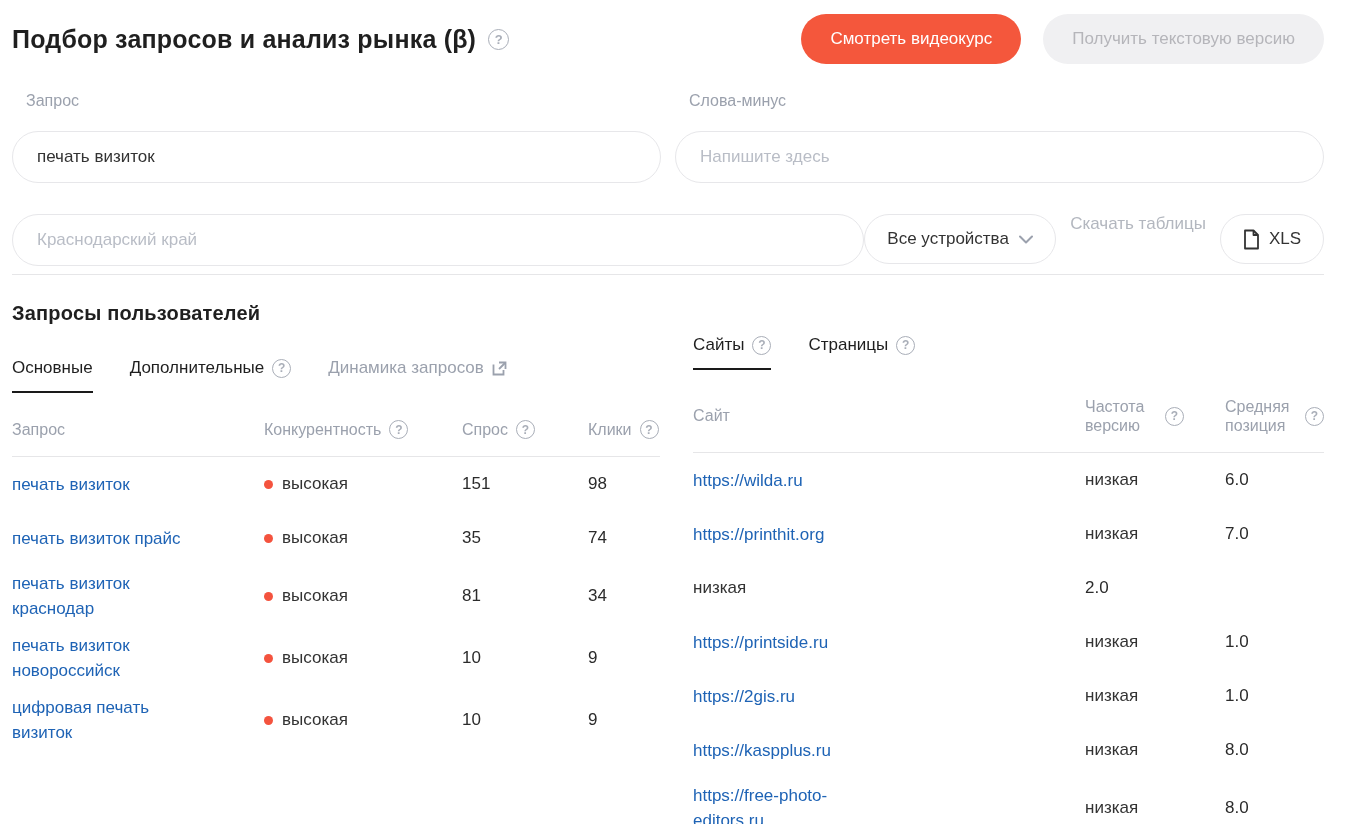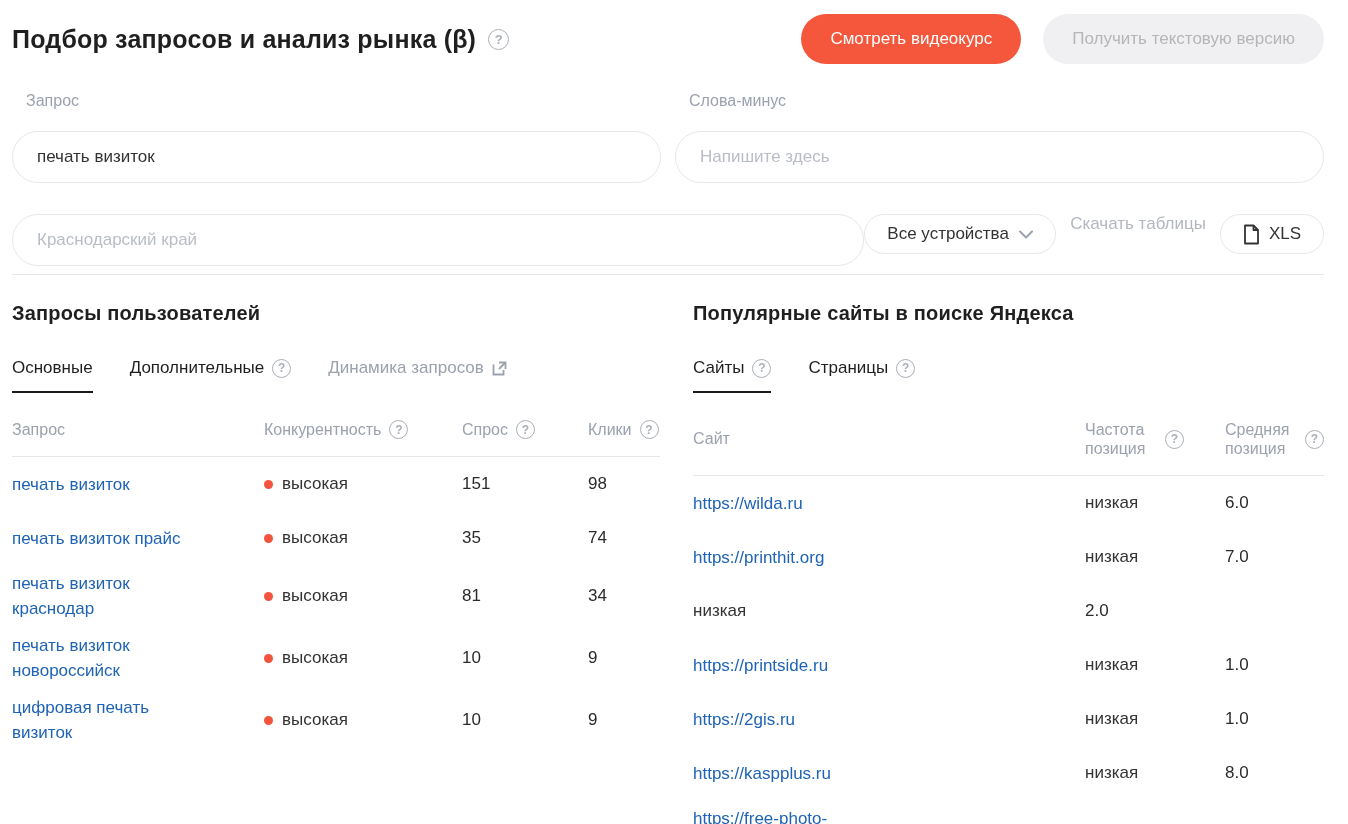--- a/index.html
+++ b/index.html
@@ -31,21 +31,21 @@
   .btn-disabled{background:#f0f0f2;color:#b5b5ba;}
 
   
   .filters-row1{display:grid;grid-template-columns:1fr 1fr;column-gap:14px;margin-top:28px;}
   .field-label{font-size:16px;color:var(--gray);padding-left:14px;}
   .tinput{margin-top:21px;width:100%;height:52px;border:1px solid var(--border);
     border-radius:26px;padding:0 24px;font-size:17px;font-family:inherit;color:var(--text);outline:none;}
   .tinput::placeholder{color:var(--lightgray);}
   .filters-row2{display:flex;align-items:flex-start;margin-top:31px;}
   .region{flex:1;margin-top:0;}
-  .pill{height:40px;border:1px solid var(--border);border-radius:25px;background:#fff;
+  .pill{height:50px;border:1px solid var(--border);border-radius:25px;background:#fff;
     display:inline-flex;align-items:center;justify-content:center;gap:10px;
     font-size:17px;color:var(--text);cursor:pointer;white-space:nowrap;}
   .devices{width:192px;}
   .chev{width:14px;height:9px;}
   .dl-label{color:#b3b7bf;font-size:17px;margin:0 14px;white-space:nowrap;}
   .xls{width:104px;gap:9px;font-weight:400;}
   .divider{border:none;border-top:1px solid var(--divider);margin-top:8px;}
 
   
   .main{display:grid;grid-template-columns:648px 1fr;column-gap:33px;margin-top:27px;}
@@ -196,39 +196,38 @@
         <div class="comp">
             <span class="dot"></span>
             <span>высокая</span>
           </div>
         <div class="num">10</div>
         <div class="num">9</div>
       </div>
     </section>
 
     <section>
-      <h2>Популярные сайты в поиске Яндекса</h2>
 
       <div class="tabs">
         <div class="tab active">
           <span>Сайты</span>
           <span class="qicon">?</span>
         </div>
         <div class="tab">
           <span>Страницы</span>
           <span class="qicon">?</span>
         </div>
       </div>
 
       <div class="thead grid-r">
         <div class="th">
           <span>Сайт</span>
         </div>
         <div class="th">
-          <span class="wrap2">Частота позиция</span>
+          <span class="wrap2">Частота версию</span>
           <span class="qicon">?</span>
         </div>
         <div class="th">
           <span class="wrap2">Средняя позиция</span>
           <span class="qicon">?</span>
         </div>
       </div>
 
       <div class="row grid-r">
         <div><a href="#">https://wilda.ru</a></div>

